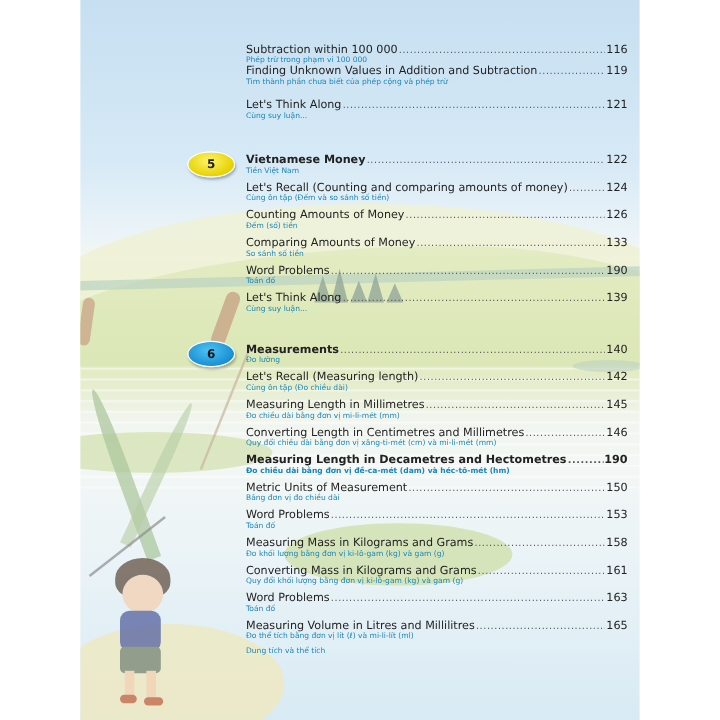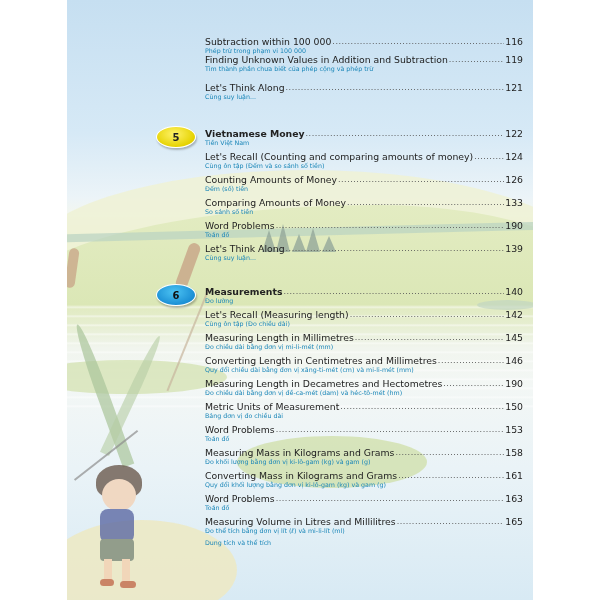--- a/index.html
+++ b/index.html
@@ -196,21 +196,21 @@
       <div class="sub">Đo chiều dài bằng đơn vị mi-li-mét (mm)</div>
     </div>
     <div class="entry" style="top:355px;">
       <div class="line">
           <span class="title">Converting Length in Centimetres and Millimetres</span>
           <span class="dots"></span>
           <span class="page-num">146</span>
         </div>
       <div class="sub">Quy đổi chiều dài bằng đơn vị xăng-ti-mét (cm) và mi-li-mét (mm)</div>
     </div>
-    <div class="entry" style="top:378px;">
+    <div class="entry" style="top:378px;font-weight:bold;">
       <div class="line">
           <span class="title">Measuring Length in Decametres and Hectometres</span>
           <span class="dots"></span>
           <span class="page-num">190</span>
         </div>
       <div class="sub">Đo chiều dài bằng đơn vị đề-ca-mét (dam) và héc-tô-mét (hm)</div>
     </div>
     <div class="entry" style="top:401px;">
       <div class="line">
           <span class="title">Metric Units of Measurement</span>

